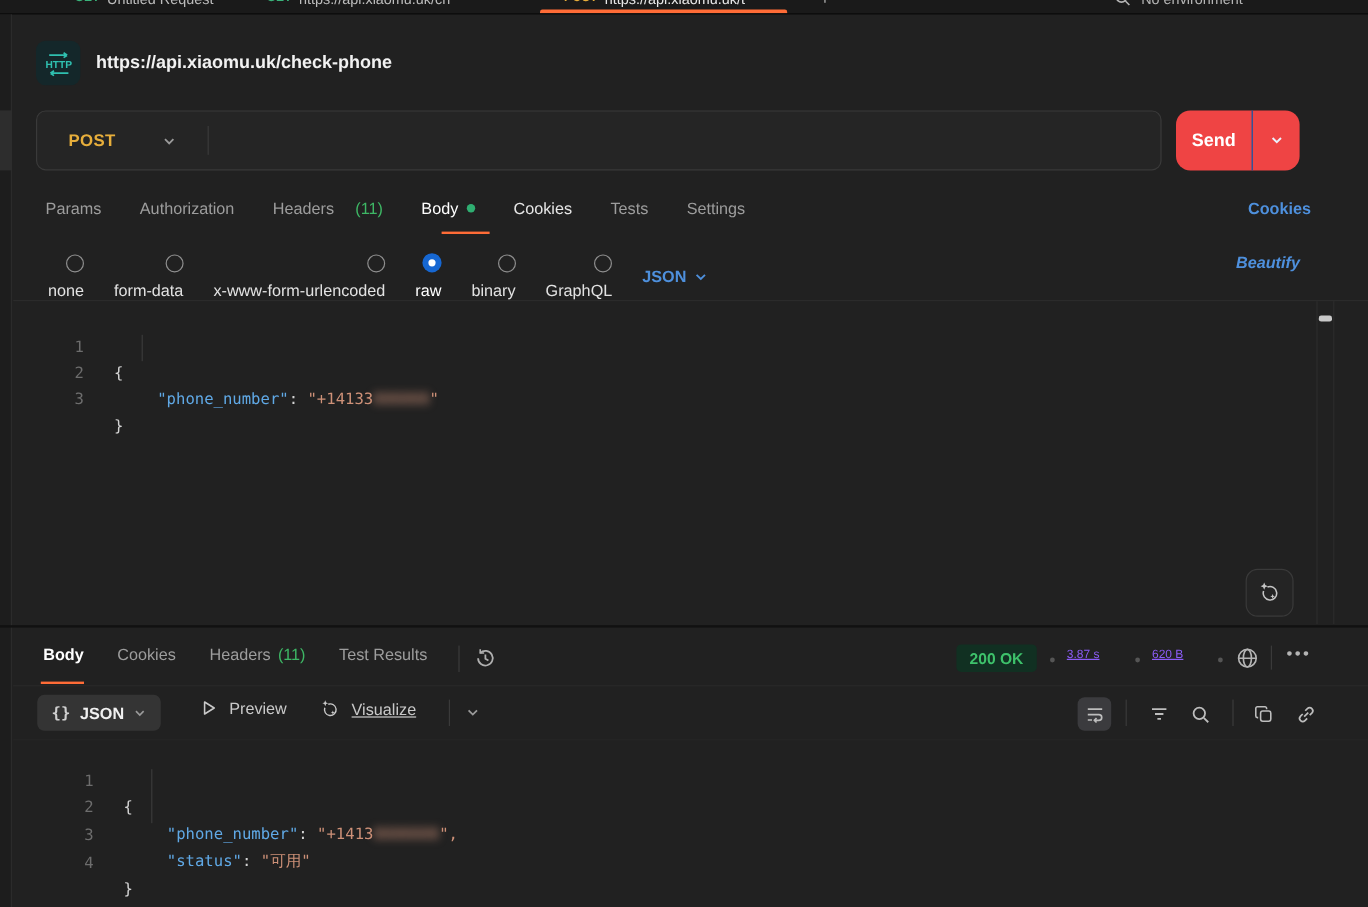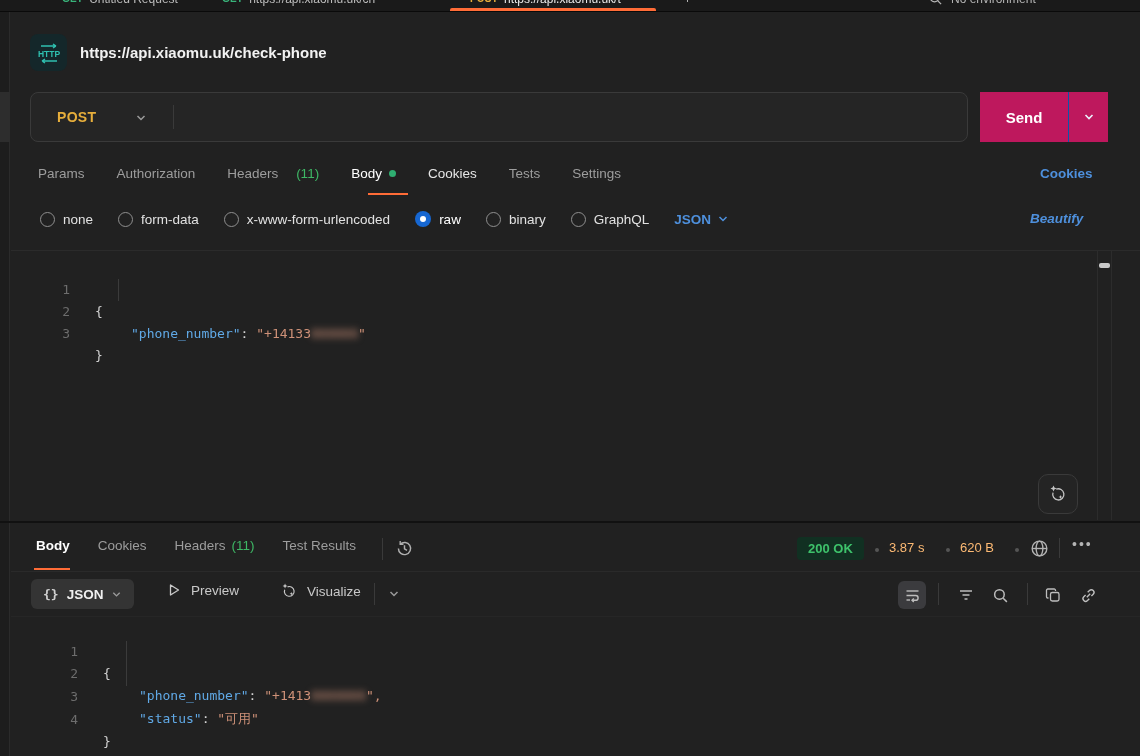--- a/index.html
+++ b/index.html
@@ -31,37 +31,37 @@
   .save-main { flex:1; display:flex; align-items:center; justify-content:center; gap:8px; color:#e9e9e9; font-size:14px; cursor:pointer; }
   .save-caret { width:36px; display:flex; align-items:center; justify-content:center; border-left:1px solid #1f1f1f; color:#cfcfcf; cursor:pointer; }
 
   
   .url-box { position:absolute; left:30px; top:92px; width:938px; height:50px; background:#252525; border:1px solid #3a3a3a; border-radius:8px; }
   .method-label { position:absolute; left:26px; top:16px; font-size:14px; font-weight:700; color:#e7ae3b; letter-spacing:.3px; }
   .method-caret { position:absolute; left:104px; top:19px; color:#9a9a9a; }
   .url-vdiv { position:absolute; left:142px; top:12px; height:24px; width:1px; background:#3a3a3a; }
   .url-text { position:absolute; left:158px; top:16px; font-size:14px; color:#dcdcdc; }
   .url-return { color:#7e7e7e; margin-left:6px; font-size:13px; }
-  .send-btn { position:absolute; left:980px; top:92px; width:128px; height:50px; background:#be185d; border-radius:0; display:flex; }
+  .send-btn { position:absolute; left:980px; top:92px; width:103px; height:50px; background:#ef4444; border-radius:12px; display:flex; }
   .send-main { flex:1; display:flex; align-items:center; justify-content:center; color:#fff; font-size:15px; font-weight:700; cursor:pointer; }
   .send-caret { width:40px; display:flex; align-items:center; justify-content:center; border-left:1px solid #0a55aa; color:#eaf2fc; cursor:pointer; }
 
   
   .req-tabs { position:absolute; left:38px; top:166px; display:flex; gap:32px; font-size:13.5px; color:#9d9d9d; }
   .req-tab { display:flex; align-items:center; gap:7px; cursor:pointer; white-space:nowrap; }
   .req-tab.bright { color:#e6e6e6; }
   .req-tab.active { color:#fff; }
   .count-green { color:#3eb765; }
   .green-dot { width:7px; height:7px; border-radius:50%; background:#2fae71; }
   .body-underline { position:absolute; left:368px; top:193px; width:40px; height:2px; background:#ff6c37; }
   .cookies-link { position:absolute; left:1040px; top:166px; color:#4e90dd; font-size:13.5px; font-weight:600; cursor:pointer; }
 
   
   .radio-row { position:absolute; left:40px; top:211px; display:flex; align-items:center; gap:25px; font-size:13.5px; color:#e2e2e2; }
-  .radio-item { display:flex; align-items:flex-end; gap:8px; cursor:pointer; white-space:nowrap; }
+  .radio-item { display:flex; align-items:flex-end; gap:8px; cursor:pointer; white-space:nowrap;flex-direction:column; }
   .radio { width:15px; height:15px; border-radius:50%; border:1.5px solid #8f8f8f; }
   .radio.sel { border:none; background:#1667d2; position:relative; width:16px; height:16px; }
   .radio.sel::after { content:""; position:absolute; left:5px; top:5px; width:6px; height:6px; border-radius:50%; background:#fff; }
   .fmt-select { display:flex; align-items:center; gap:6px; color:#4e90dd; font-weight:600; cursor:pointer; }
   .beautify-link { position:absolute; left:1030px; top:211px; color:#4e90dd; font-size:13.5px; font-weight:600; cursor:pointer;font-style:italic; }
 
   
   .editor { position:absolute; left:11px; right:0; font-family:"DejaVu Sans Mono","Liberation Mono",monospace; font-size:13px; }
   .req-editor { top:250px; height:271px; border-top:1px solid #2b2b2b; }
   .code-line { position:absolute; left:0; right:0; height:22px; line-height:22px; white-space:pre; }
@@ -86,21 +86,21 @@
   
   .resp-tabs { position:absolute; left:36px; top:538px; display:flex; gap:28px; font-size:13.5px; color:#9d9d9d; align-items:center; }
   .resp-tab { cursor:pointer; white-space:nowrap; display:flex; gap:6px; }
   .resp-tab.active { color:#fff; font-weight:600; }
   .resp-body-underline { position:absolute; left:34px; top:568px; width:36px; height:2px; background:#ff6c37; }
   .resp-tabs-border { position:absolute; left:11px; right:0; top:571px; height:1px; background:#2a2a2a; }
   .history-divider { position:absolute; left:382px; top:538px; height:22px; width:1px; background:#3a3a3a; }
   .history-icon { position:absolute; left:394px; top:538px; color:#b0b0b0; cursor:pointer; }
 
   .status-badge { position:absolute; left:797px; top:537px; background:#113022; color:#3ec26b; font-size:13px; font-weight:600; padding:4px 11px; border-radius:4px; }
-  .meta-text { position:absolute; top:540px; color:#fdba74; font-size:13px; }
+  .meta-text { position:absolute; top:540px; color:#8b5cf6; font-size:10px;text-decoration:underline; }
   .globe-icon { position:absolute; left:1029px; top:538px; color:#b4b4b4; cursor:pointer; }
   .status-divider { position:absolute; left:1059px; top:538px; height:20px; width:1px; background:#3a3a3a; }
   .ellipsis-icon { position:absolute; left:1072px; top:536px; color:#b4b4b4; font-size:14px; letter-spacing:2px; cursor:pointer; }
 
   
   .json-pill { position:absolute; left:31px; top:579px; height:30px; background:#343434; border-radius:6px; display:flex; align-items:center; gap:8px; padding:0 12px; cursor:pointer; }
   .json-pill .braces { color:#d0d0d0; font-size:13px; font-weight:700; font-family:"DejaVu Sans Mono",monospace; }
   .json-pill .fmt { color:#f0f0f0; font-size:13.5px; font-weight:600; }
   .json-pill .caret { color:#9a9a9a; }
   .toolbar-item { position:absolute; top:582px; display:flex; align-items:center; gap:9px; color:#c9c9c9; font-size:13.5px; cursor:pointer; }
@@ -317,21 +317,21 @@
           <path d="M2.5 4 L6 7.5 L9.5 4"></path>
         </svg>
       </span>
   </div>
   <div class="toolbar-item" style="left:166px;">
     <svg width="16" height="16" viewBox="0 0 16 16" fill="none" stroke="currentColor" stroke-width="1.3">
         <path d="M4.5 3 L12.5 8 L4.5 13 Z" stroke-linejoin="round"></path>
       </svg>
     <span>Preview</span>
   </div>
-  <div class="toolbar-item" style="left:280px;">
+  <div class="toolbar-item" style="left:266px;text-decoration:underline;">
     <svg width="18" height="18" viewBox="0 0 20 20" fill="none" stroke="currentColor" stroke-width="1.3">
       <path d="M8.4 5.4 A5.4 5.4 0 1 1 5.2 8.6"></path>
       <path d="M5.6 1.8 l0.8 1.9 1.9 0.8 -1.9 0.8 -0.8 1.9 -0.8 -1.9 -1.9 -0.8 1.9 -0.8 z" fill="currentColor" stroke="none"></path>
       <path d="M12.6 11.2 l0.55 1.3 1.3 0.55 -1.3 0.55 -0.55 1.3 -0.55 -1.3 -1.3 -0.55 1.3 -0.55 z" fill="currentColor" stroke="none"></path>
     </svg>
     <span>Visualize</span>
   </div>
   <div class="toolbar-divider" style="left:374px;"></div>
   <div class="tool-caret">
     <svg width="12" height="12" viewBox="0 0 12 12" fill="none" stroke="currentColor" stroke-width="1.5">

